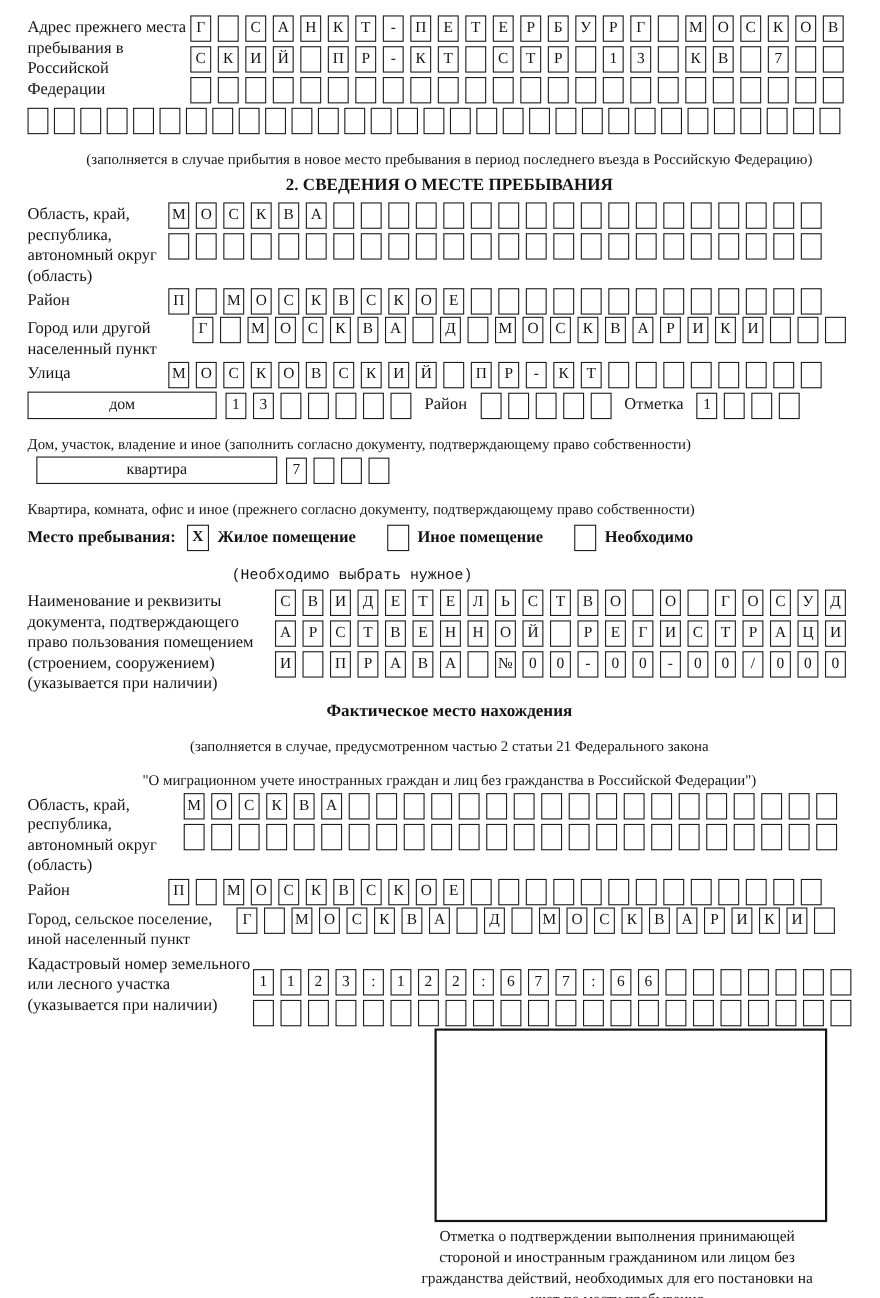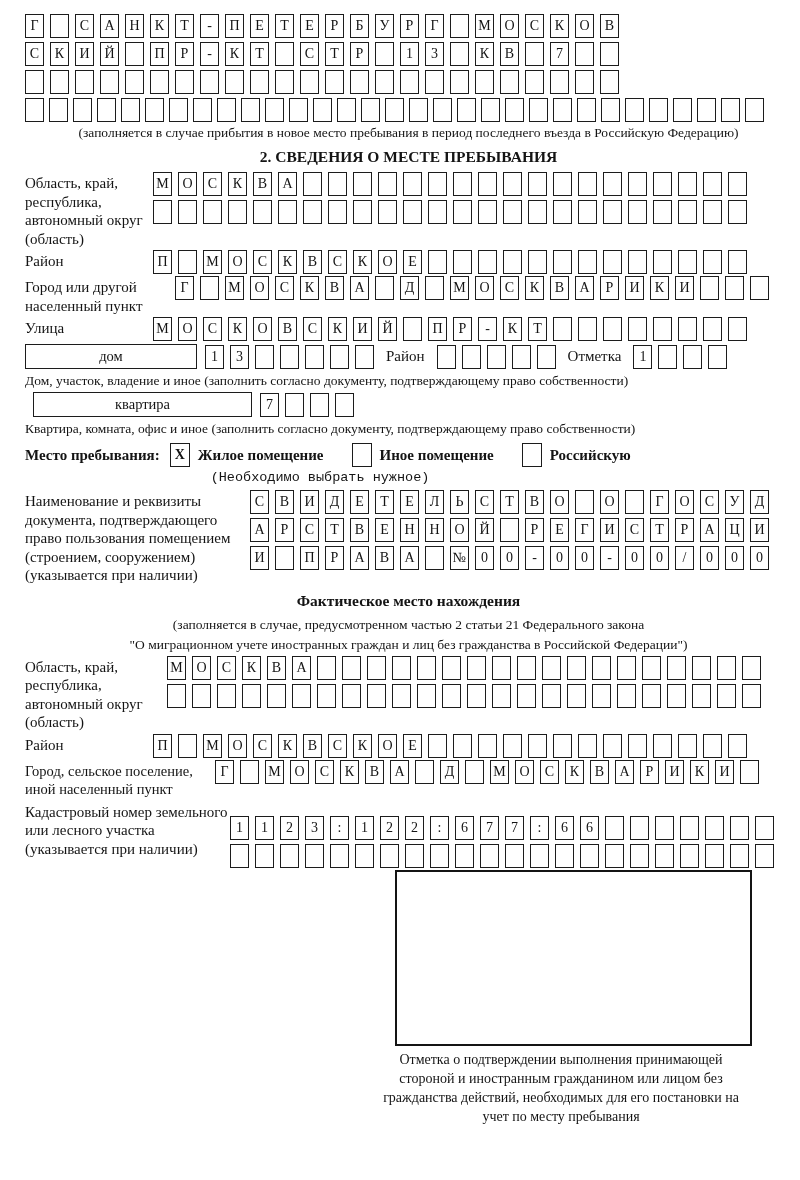--- a/index.html
+++ b/index.html
@@ -16,21 +16,21 @@
   .w142 { flex:0 0 142px; }
 
   .frows { display:flex; flex-direction:column; gap:4px; }
   .boxrow { display:flex; gap:6px; }
   .g5 { gap:5px; }
   .cell { box-sizing:border-box; flex:0 0 19px; width:19px; height:24px;
           border:1.8px solid #1c1c1c; display:flex; align-items:center; justify-content:center;
           font-size:14px; line-height:1; background:#fff; }
   .fullrow { margin:4px 0 2px 0; }
 
-  .note { font-size:13.5px; line-height:17px; margin:2px 0 3px 0; }
+  .note { font-size:13.5px; line-height:17px; margin:14px 0 3px 0; }
   .center { text-align:center; }
 
   .sec-title { font-weight:bold; text-align:center; font-size:15.5px; margin:7px 0 6px 0; }
 
   .widebox { box-sizing:border-box; width:172px; height:25px; border:1.8px solid #1c1c1c;
              display:flex; align-items:center; justify-content:center; font-size:14.5px; }
   .widebox.apt { width:219px; }
   .house-row, .apt-row { display:flex; align-items:center; gap:8px; margin:3px 0 3px 0; }
   .apt-row { margin-left:8px; }
   .inl { font-size:15px; margin:0 4px; }
@@ -50,20 +50,21 @@
   .mark-caption { width:368px; margin-left:352px; margin-top:4px; text-align:center;
                   font-size:14px; line-height:19px; }
 </style>
 </head>
 <body>
 
 <div class="page">
 
 
   <div class="field">
+    <div class="flabel w148">Адрес прежнего места пребывания в Российской Федерации</div>
     <div class="frows">
       <div class="boxrow">
           <span class="cell">Г</span>
           <span class="cell"></span>
           <span class="cell">С</span>
           <span class="cell">А</span>
           <span class="cell">Н</span>
           <span class="cell">К</span>
           <span class="cell">Т</span>
           <span class="cell">-</span>
@@ -354,30 +355,30 @@
 
   <div class="apt-row">
     <div class="widebox apt">квартира</div>
     <div class="boxrow">
         <span class="cell">7</span>
         <span class="cell"></span>
         <span class="cell"></span>
         <span class="cell"></span>
       </div>
   </div>
-  <div class="note">Квартира, комната, офис и иное (заполнить согласно документу, подтверждающему право собственности)</div>
+  <div class="note">Квартира, комната, офис и иное (прежнего согласно документу, подтверждающему право собственности)</div>
 
   <div class="stay-row">
     <span class="lbl">Место пребывания:</span>
     <span class="cell chk">X</span>
     <span class="opt-label">Жилое помещение</span>
     <span class="cell chk gap-l"></span>
     <span class="opt-label">Иное помещение</span>
     <span class="cell chk gap-l"></span>
-    <span class="opt-label">Российскую</span>
+    <span class="opt-label">Необходимо</span>
   </div>
   <div class="note stay-note">(Необходимо выбрать нужное)</div>
 
   <div class="field doc-field">
     <div class="flabel w225">Наименование и реквизиты документа, подтверждающего право пользования помещением (строением, сооружением) (указывается при наличии)</div>
     <div class="frows">
       <div class="boxrow">
           <span class="cell">С</span>
           <span class="cell">В</span>
           <span class="cell">И</span>

